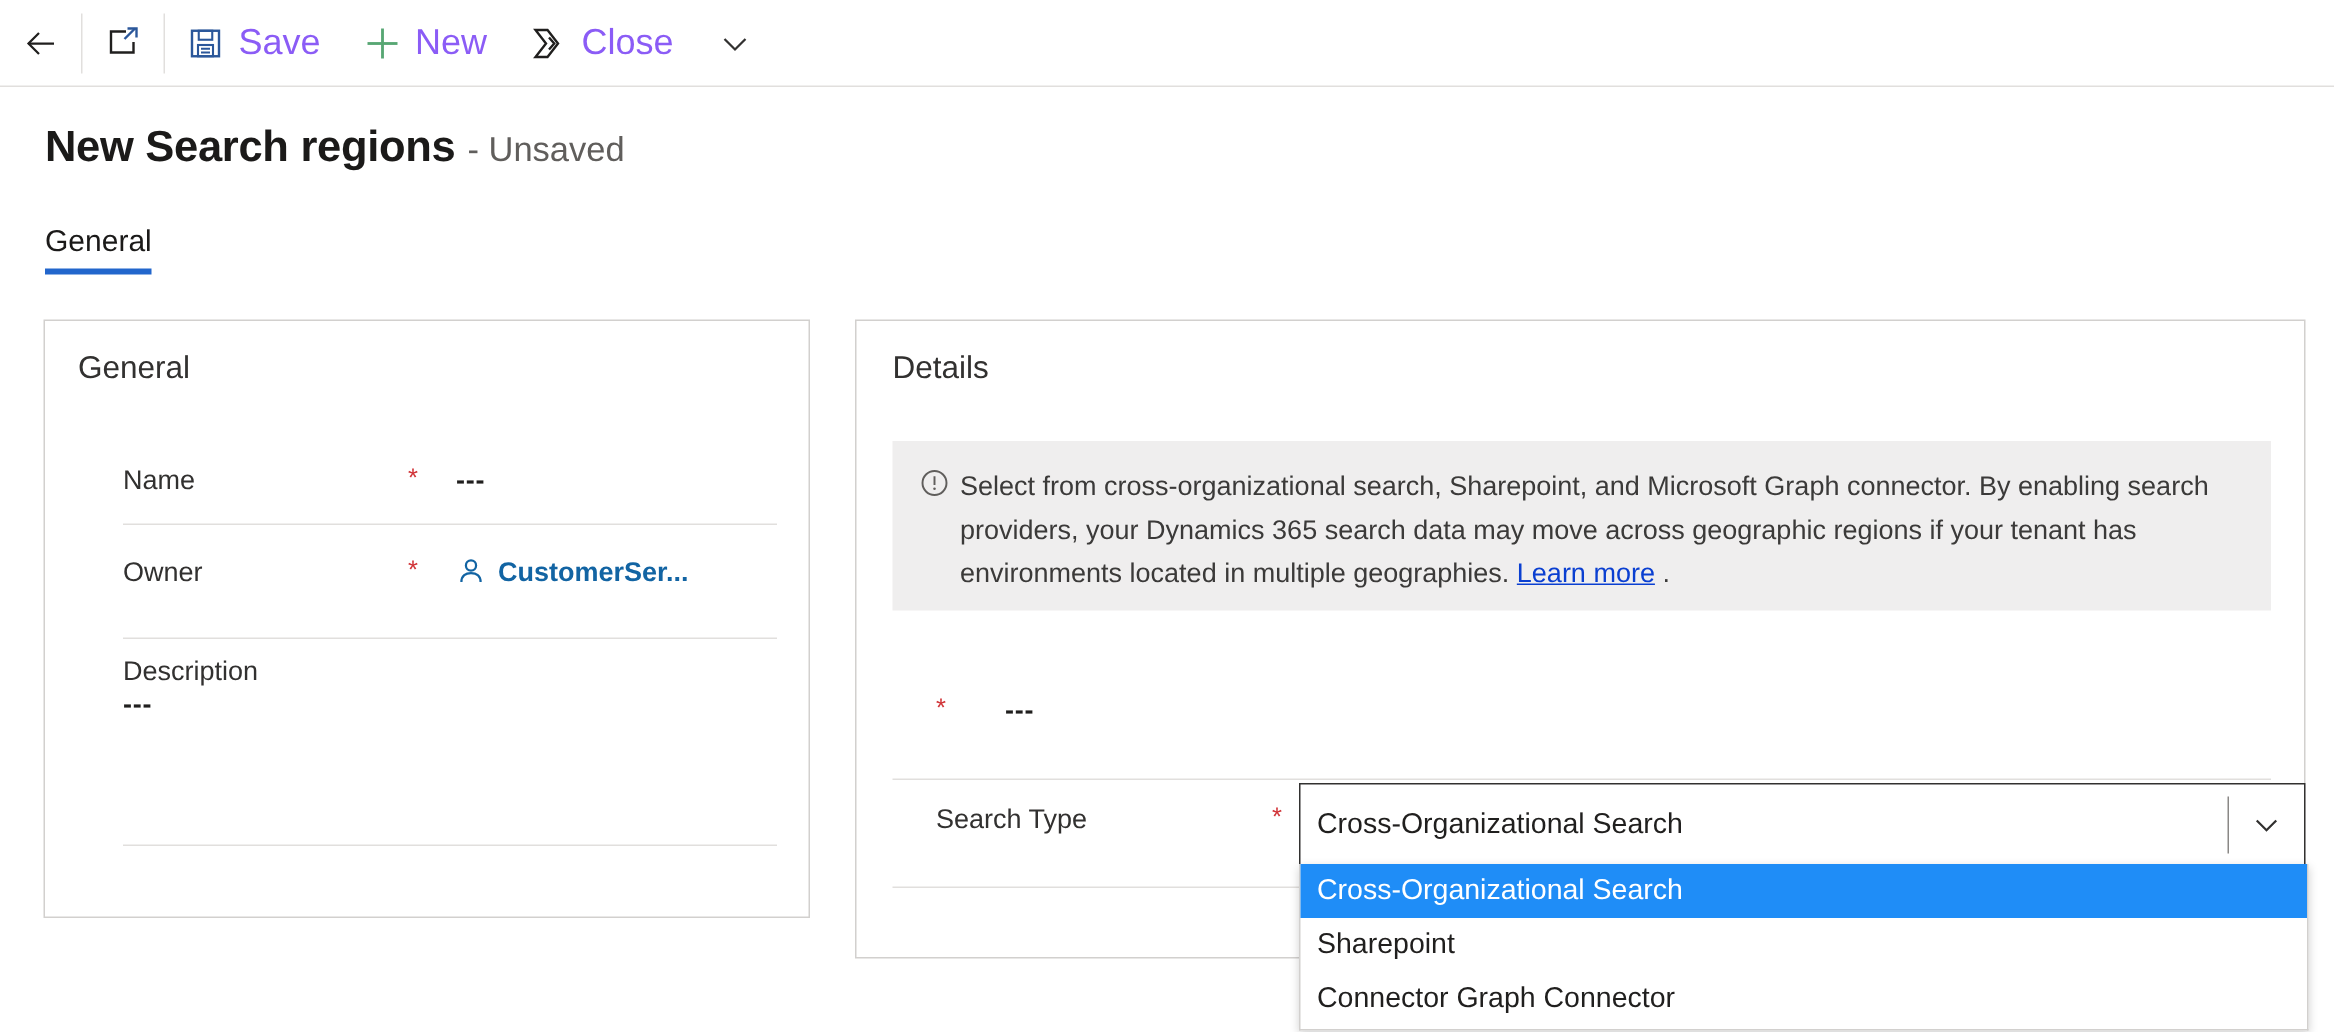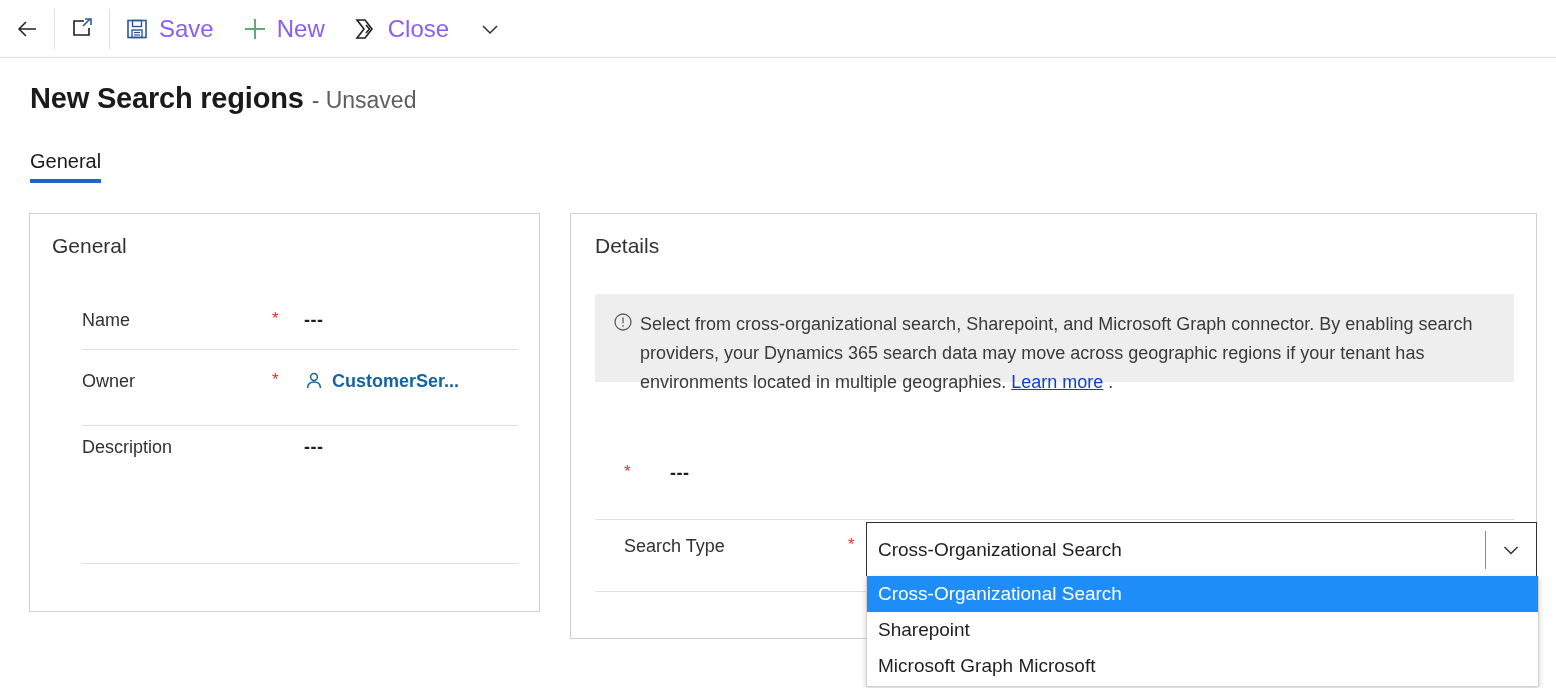--- a/index.html
+++ b/index.html
@@ -158,21 +158,21 @@
     height: 1px;
     background: #e1dfdd;
   }
 
   
   .infobox {
     position: absolute;
     left: 24px;
     top: 80px;
     width: 919px;
-    height: 88px;
+    height: 113px;
     box-sizing: border-box;
     background: #efeeee;
     padding: 16px 18px 0 18px;
   }
   .infobox-inner {
     display: flex;
     align-items: flex-start;
   }
   .info-icon { flex: none; margin-right: 7px; margin-top: 2px; }
   .info-text {
@@ -346,21 +346,21 @@
         <svg width="20" height="20" viewBox="0 0 20 20">
           <circle cx="10" cy="6" r="3.4" fill="none" stroke="#1264a3" stroke-width="1.5"></circle>
           <path d="M3.6 17 C3.6 12.8 6.5 11 10 11 C13.5 11 16.4 12.8 16.4 17" fill="none" stroke="#1264a3" stroke-width="1.5"></path>
         </svg>
       </span>
       <span>CustomerSer...</span>
     </span>
   </div>
   <div class="divider" style="left:52px; top:211px; width:436px;"></div>
 
-  <div class="field-row" style="left:52px; top:222px; width:436px;">
+  <div class="field-row" style="left:52px; top:222px; width:436px;flex-direction:column;">
     <span class="field-label" style="width:222px;">Description</span>
     <span class="field-value">---</span>
   </div>
   <div class="divider" style="left:52px; top:349px; width:436px;"></div>
 </div>
 
 <div class="card card-details">
   <div class="card-title">Details</div>
 
   <div class="infobox">
@@ -399,15 +399,15 @@
 </div>
 
 <div class="combo-list">
   <div class="combo-option selected">
     <span>Cross-Organizational Search</span>
   </div>
   <div class="combo-option">
     <span>Sharepoint</span>
   </div>
   <div class="combo-option">
-    <span>Microsoft Graph Microsoft</span>
+    <span>Connector Graph Connector</span>
   </div>
 </div>
 
 </body></html>

